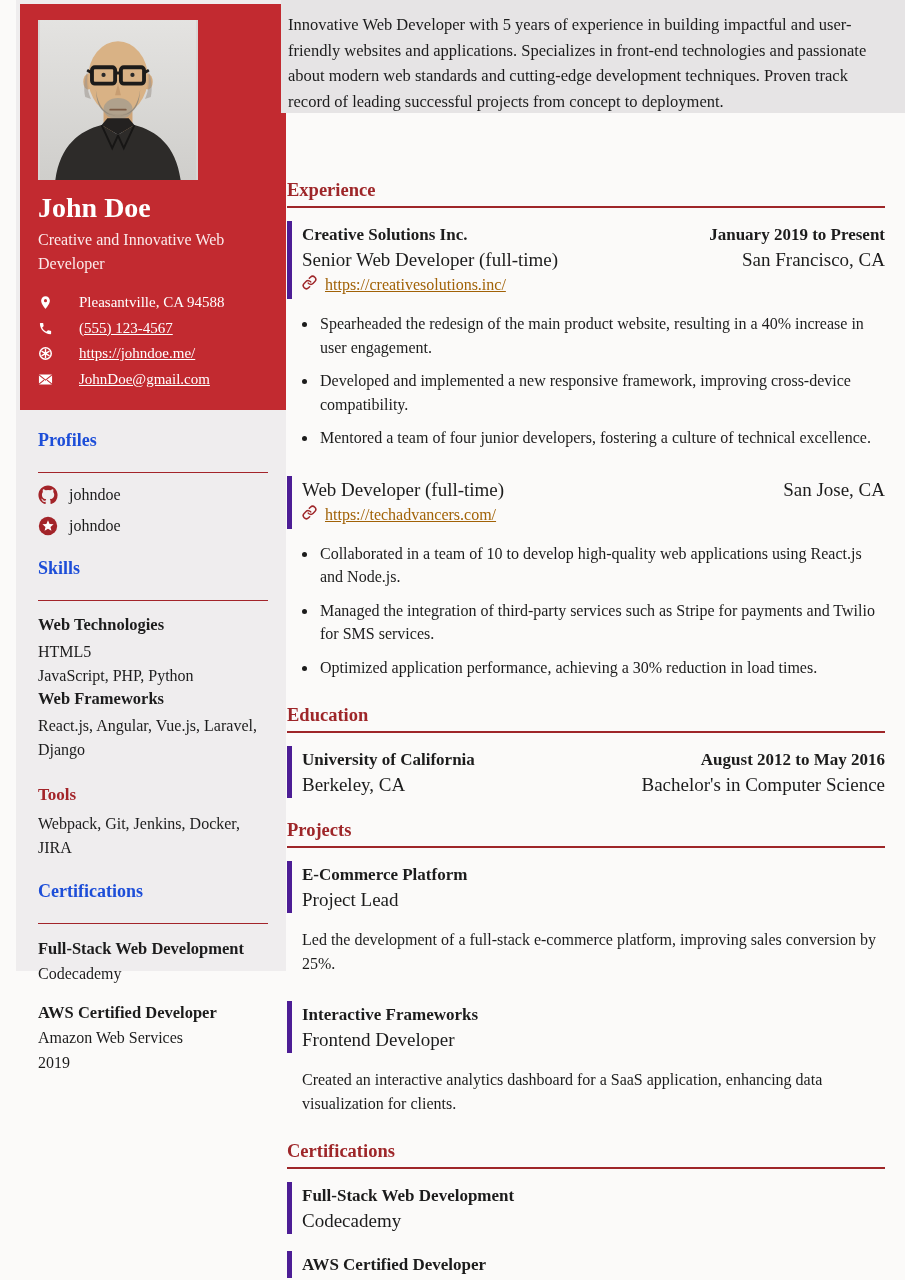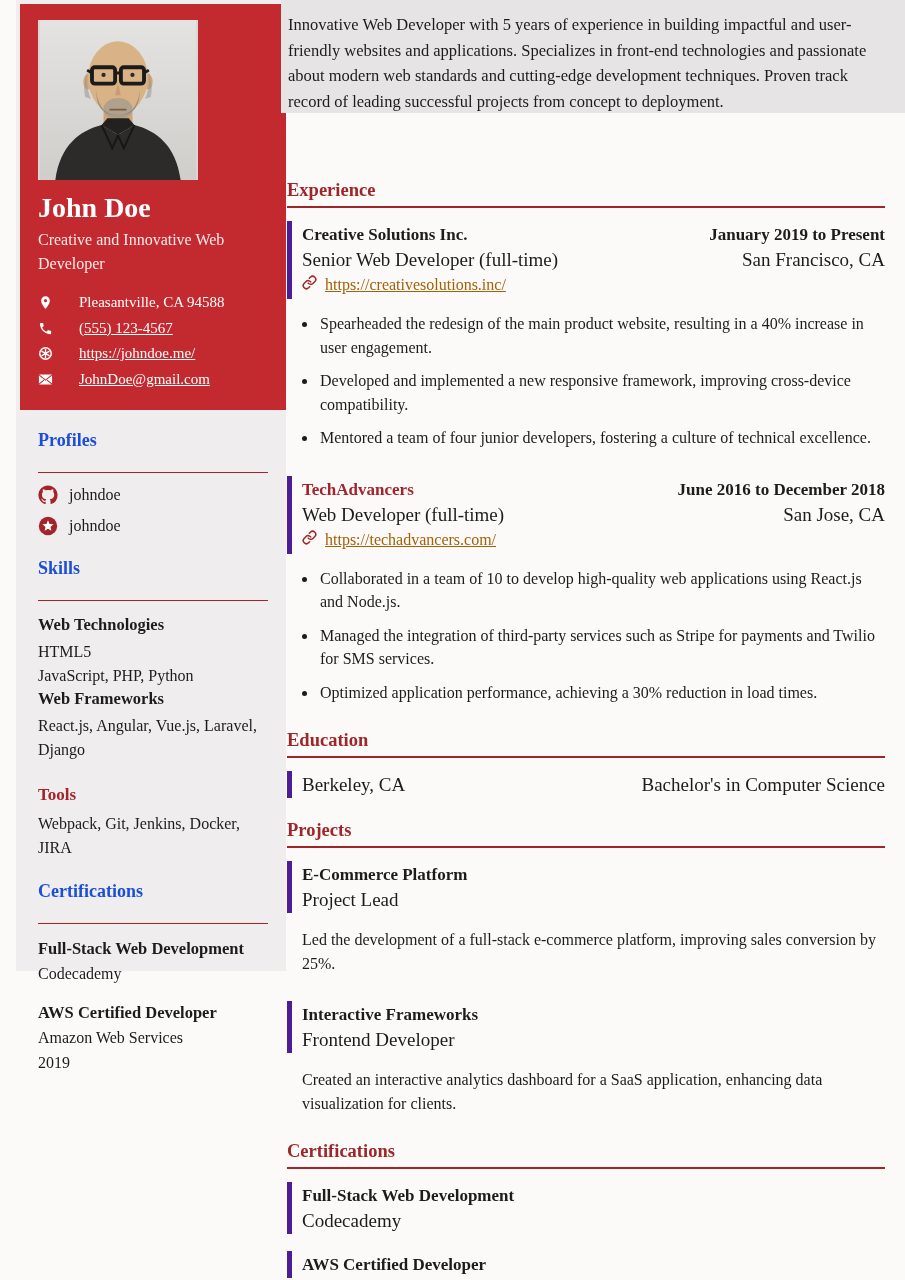--- a/index.html
+++ b/index.html
@@ -234,24 +234,20 @@
         <ul class="bullets">
           <li>Spearheaded the redesign of the main product website, resulting in a 40% increase in user engagement.</li>
           <li>Developed and implemented a new responsive framework, improving cross-device compatibility.</li>
           <li>Mentored a team of four junior developers, fostering a culture of technical excellence.</li>
         </ul>
       </div>
 
       <div>
         <div class="entry-head">
           <div class="erow">
-            <span class="company red-text">TechAdvancers</span>
-            <span class="dates">June 2016 to December 2018</span>
-          </div>
-          <div class="erow">
             <span class="role">Web Developer (full-time)</span>
             <span class="loc">San Jose, CA</span>
           </div>
           <div class="link-row">
             <span>
               <svg viewBox="0 0 24 24" fill="none" stroke="#9e2629" stroke-width="2.4" stroke-linecap="round">
                 <path d="M10 13a5 5 0 0 0 7.54.54l3-3a5 5 0 0 0-7.07-7.07l-1.72 1.71"></path>
                 <path d="M14 11a5 5 0 0 0-7.54-.54l-3 3a5 5 0 0 0 7.07 7.07l1.71-1.71"></path>
               </svg>
             </span>
@@ -263,20 +259,24 @@
           <li>Managed the integration of third-party services such as Stripe for payments and Twilio for SMS services.</li>
           <li>Optimized application performance, achieving a 30% reduction in load times.</li>
         </ul>
       </div>
     </section>
 
     <section>
       <h2 class="mheading">Education</h2>
       <div class="entry-head edu-entry">
         <div class="erow">
+          <span class="school">University of California</span>
+          <span class="dates">August 2012 to May 2016</span>
+        </div>
+        <div class="erow">
           <span class="loc">Berkeley, CA</span>
           <span class="degree">Bachelor's in Computer Science</span>
         </div>
       </div>
     </section>
 
     <section>
       <h2 class="mheading">Projects</h2>
 
       <div>

